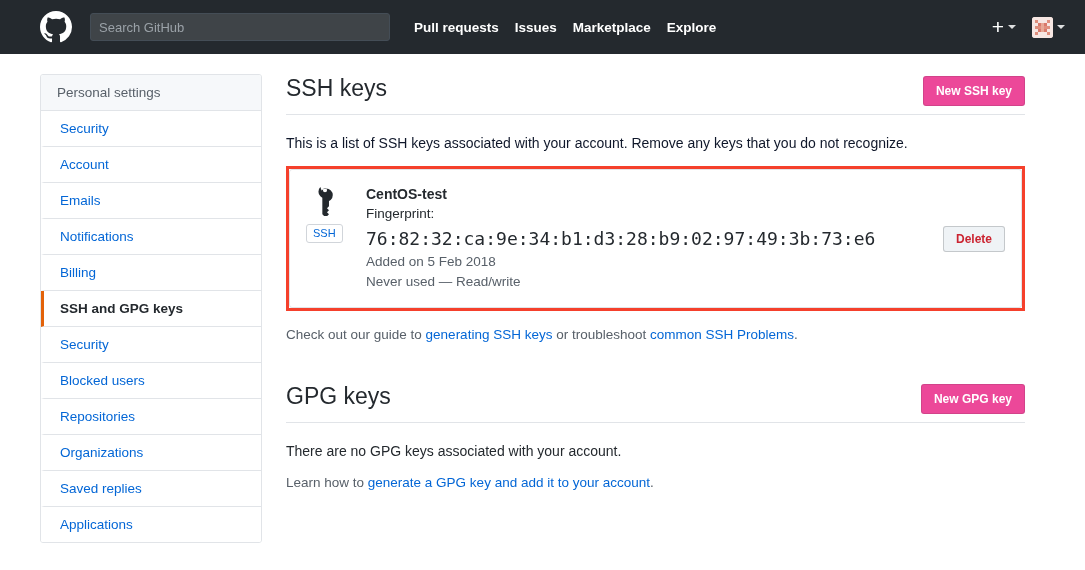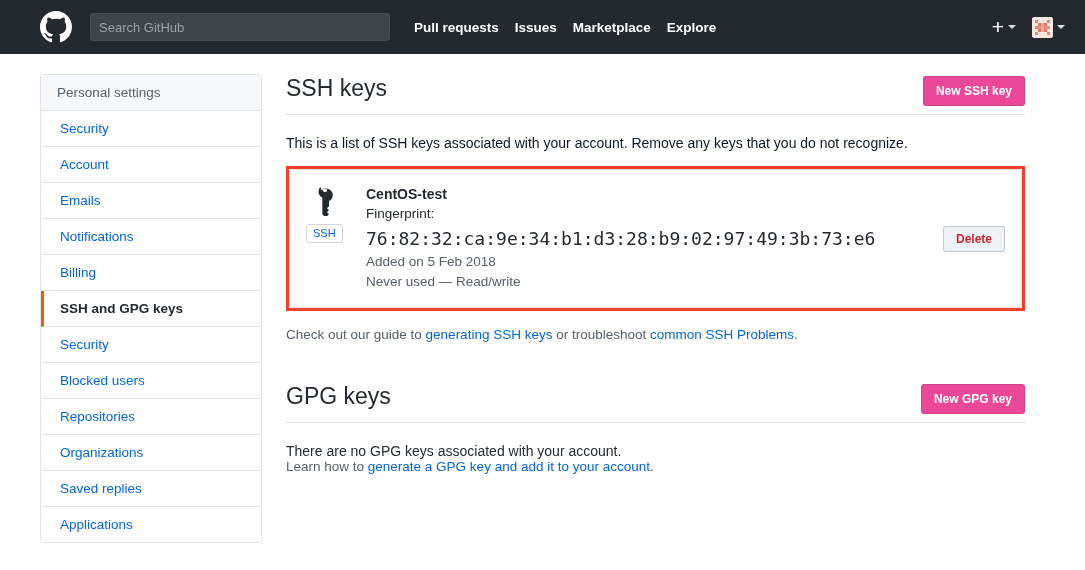--- a/index.html
+++ b/index.html
@@ -237,20 +237,21 @@
 
   .gpg-section { margin-top: 40px; }
   .gpg-body {
     font-size: 14px;
     color: #24292e;
     margin-top: 20px;
   }
   .gpg-learn {
     font-size: 13.5px;
     color: #586069;
+    margin-top: 16px;
   }
 </style>
 </head>
 <body>
 
 <div class="gh-header">
 
   <a class="gh-logo" href="#">
     <svg width="32" height="32" viewBox="0 0 16 16" aria-hidden="true">
       <path fill="#ffffff" fill-rule="evenodd" d="M8 0C3.58 0 0 3.58 0 8c0 3.54 2.29 6.53 5.47 7.59.4.07.55-.17.55-.38 0-.19-.01-.82-.01-1.49-2.01.37-2.53-.49-2.69-.94-.09-.23-.48-.94-.82-1.13-.28-.15-.68-.52-.01-.53.63-.01 1.08.58 1.23.82.72 1.21 1.87.87 2.33.66.07-.52.28-.87.51-1.07-1.78-.2-3.64-.89-3.64-3.95 0-.87.31-1.59.82-2.15-.08-.2-.36-1.02.08-2.12 0 0 .67-.21 2.2.82.64-.18 1.32-.27 2-.27s1.36.09 2 .27c1.53-1.04 2.2-.82 2.2-.82.44 1.1.16 1.92.08 2.12.51.56.82 1.27.82 2.15 0 3.07-1.87 3.75-3.65 3.95.29.25.54.73.54 1.48 0 1.07-.01 1.93-.01 2.2 0 .21.15.46.55.38A8.012 8.012 0 0 0 16 8c0-4.42-3.58-8-8-8z"></path>

